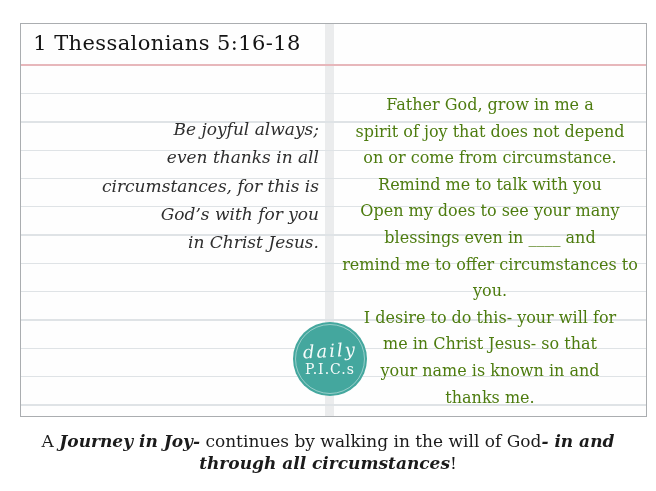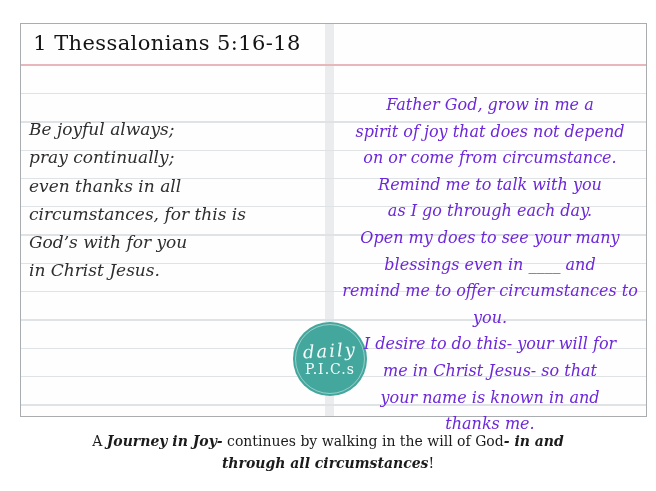--- a/index.html
+++ b/index.html
@@ -25,44 +25,44 @@
   }
   .divider{position:absolute;left:304px;top:0;width:9px;height:100%;background:#ebeced;}
 
   .title{
     position:absolute;left:0;top:7px;width:292px;
     text-align:center;font-weight:normal;font-size:21px;letter-spacing:.4px;color:#141414;
   }
 
   .verse{
     position:absolute;left:8px;top:91px;width:290px;
-    text-align:left;font-style:italic;font-size:17px;line-height:28.3px;color:#2e2e2e;
+    text-align:right;font-style:italic;font-size:17px;line-height:28.3px;color:#2e2e2e;
   }
   .prayer{
     position:absolute;left:313px;top:68px;width:312px;
-    text-align:center;font-size:16px;line-height:26.6px;color:#6d28d9;font-style:italic;
+    text-align:center;font-size:16px;line-height:26.6px;color:#4d7c0f;
   }
 
   .logo{
     position:absolute;left:272px;top:298px;width:74px;height:74px;border-radius:50%;
     background:var(--teal);color:#f6fbfa;
     display:flex;flex-direction:column;align-items:center;justify-content:center;
   }
   .logo::before{
     content:"";position:absolute;inset:2px;border:1px solid rgba(255,255,255,.45);border-radius:50%;
   }
   .logo-script{
     font-style:italic;font-size:18px;line-height:18px;letter-spacing:2px;
     transform:rotate(-3deg);margin-bottom:1px;font-weight:normal;
   }
   .logo-caps{font-size:14px;line-height:16px;letter-spacing:1px;}
 
   .footer{
     position:absolute;left:0;top:430px;width:656px;
-    text-align:center;font-size:14px;line-height:22px;color:#1b1b1b;
+    text-align:center;font-size:17px;line-height:22px;color:#1b1b1b;
   }
   .bi{font-weight:bold;font-style:italic;}
 </style>
 </head>
 <body>
 
 <div class="page">
 
   <div class="card">
     <div class="divider"></div>
@@ -71,33 +71,31 @@
 
     <div class="title">1 Thessalonians 5:16-18</div>
 
     <div class="logo">
       <div class="logo-script">daily</div>
       <div class="logo-caps">P.I.C.s</div>
     </div>
 
     <div class="verse">
         <div>Be joyful always;</div>
-        <div>pray continually;</div>
         <div>even thanks in all</div>
         <div>circumstances, for this is</div>
         <div>God’s with for you</div>
         <div>in Christ Jesus.</div>
       </div>
 
     <div class="prayer">
         <div>Father God, grow in me a</div>
         <div>spirit of joy that does not depend</div>
         <div>on or come from circumstance.</div>
         <div>Remind me to talk with you</div>
-        <div>as I go through each day.</div>
         <div>Open my does to see your many</div>
         <div>blessings even in ____ and</div>
         <div>remind me to offer circumstances to you.</div>
         <div>I desire to do this- your will for</div>
         <div>me in Christ Jesus- so that</div>
         <div>your name is known in and</div>
         <div>thanks me.</div>
       </div>
   </div>
 

